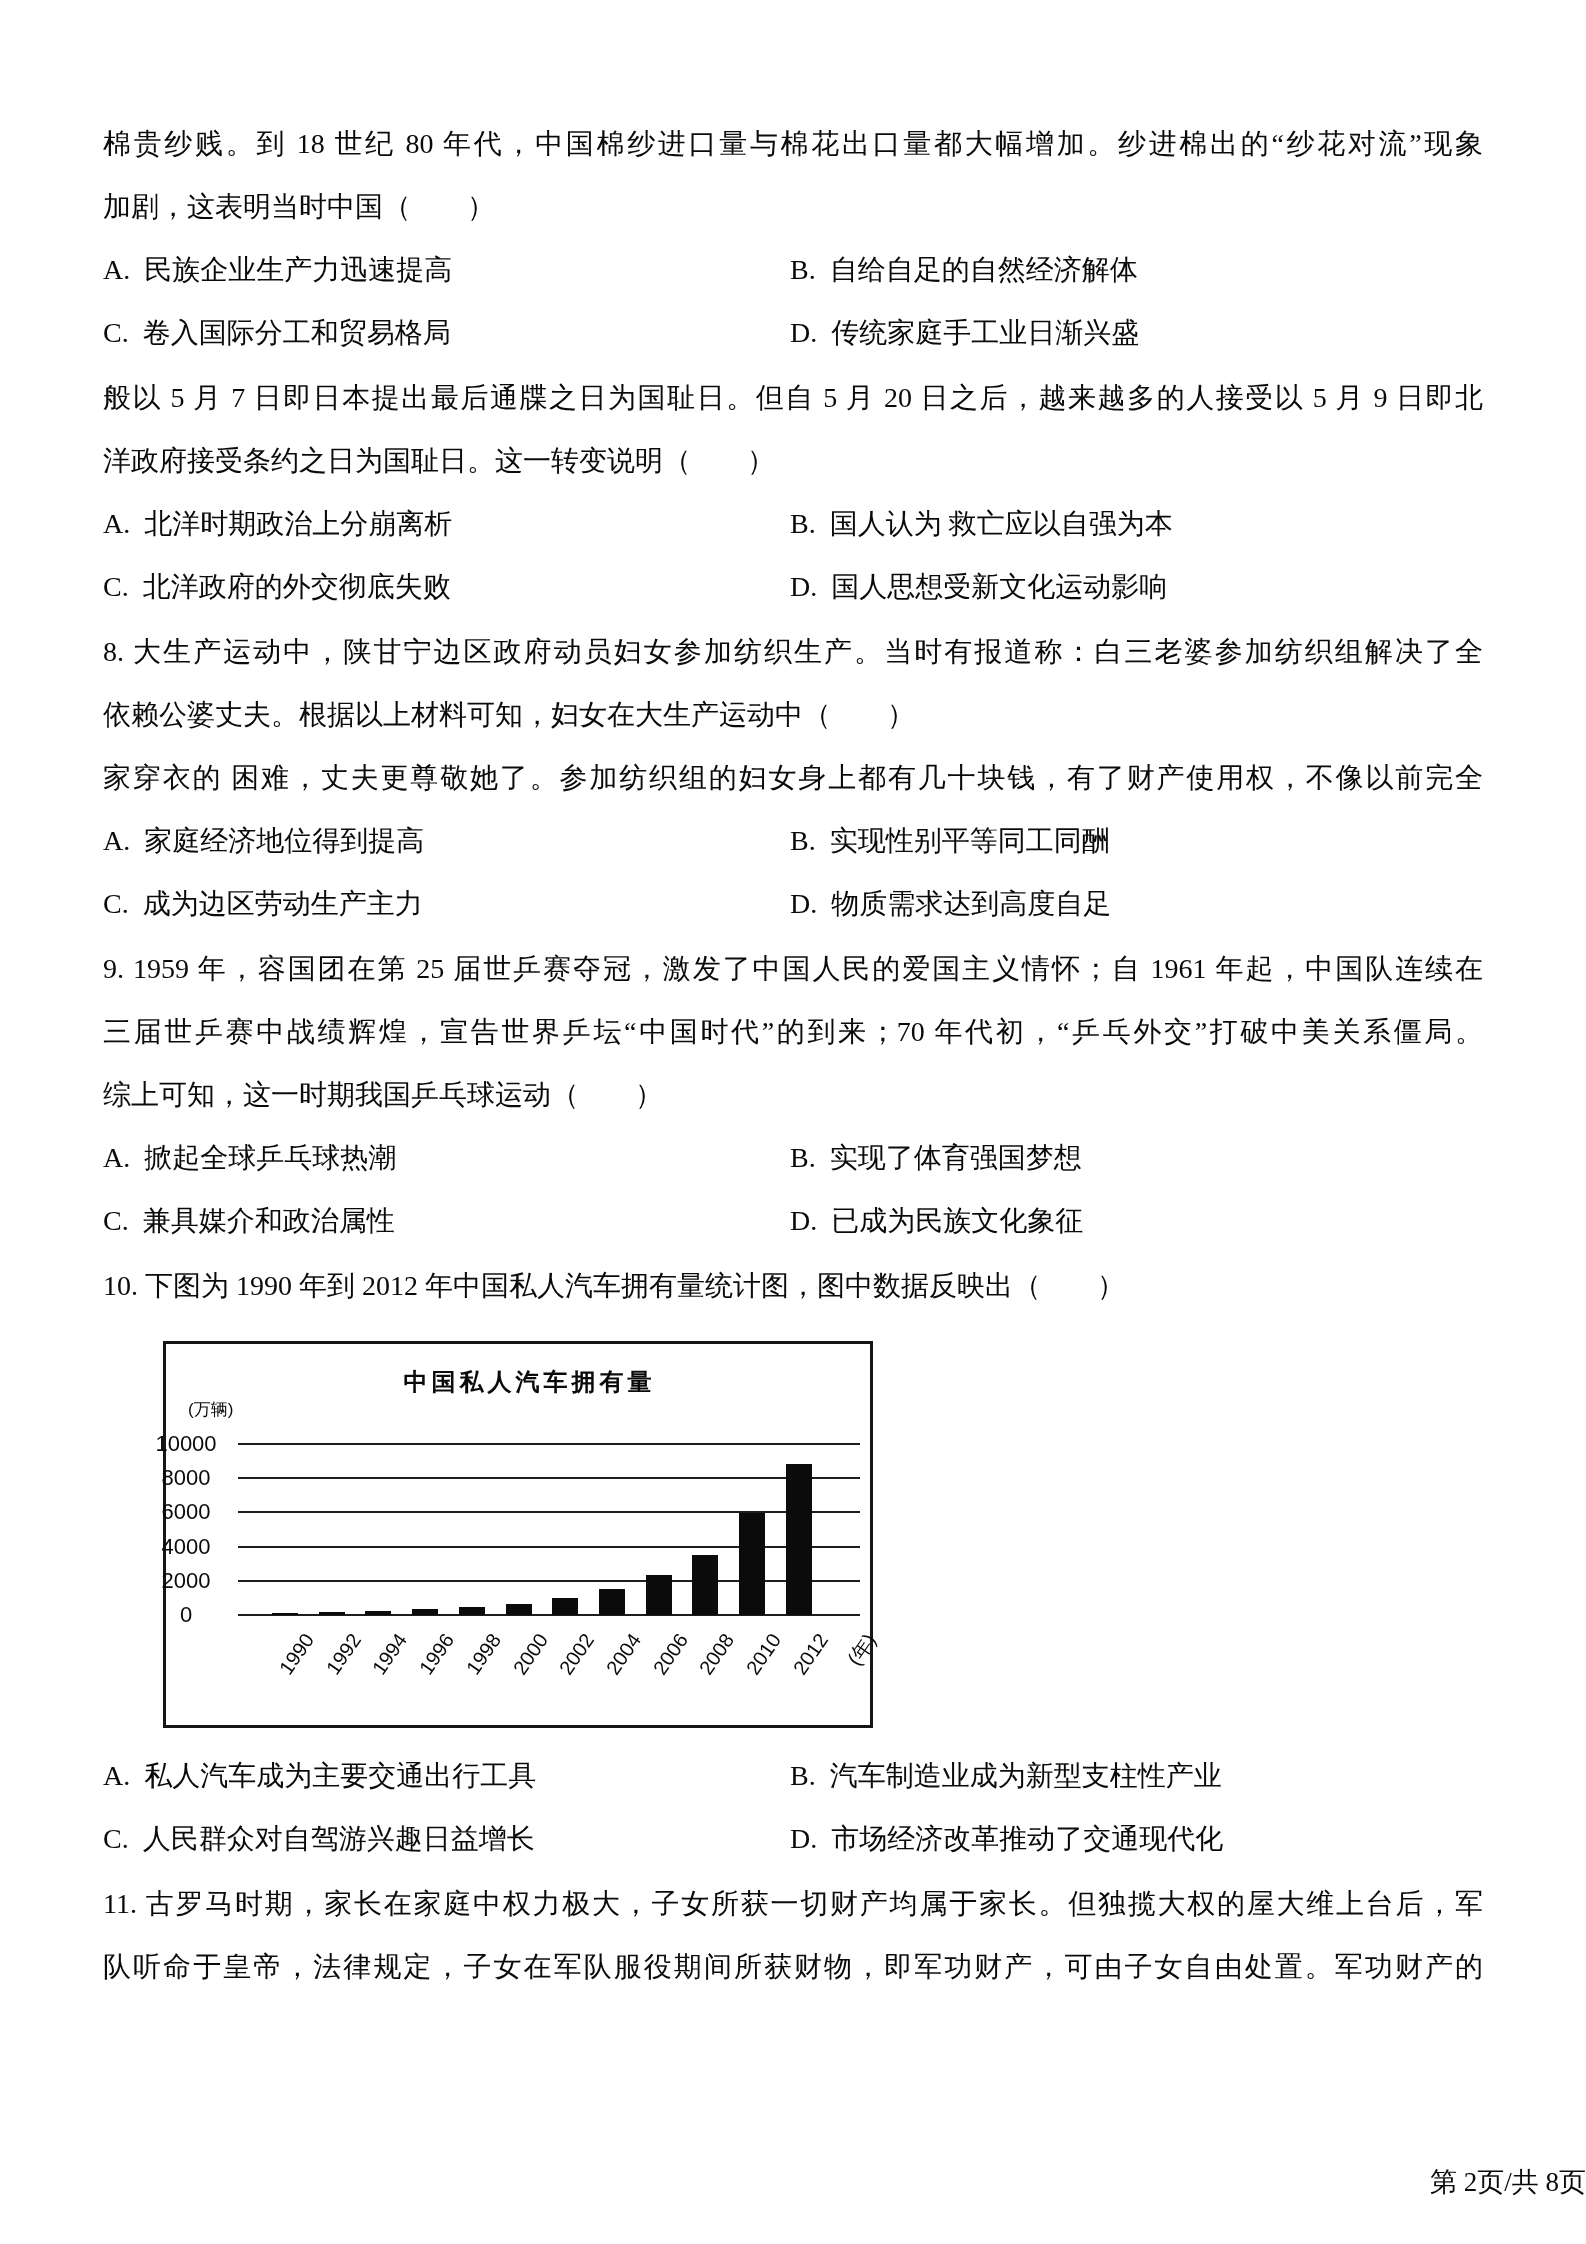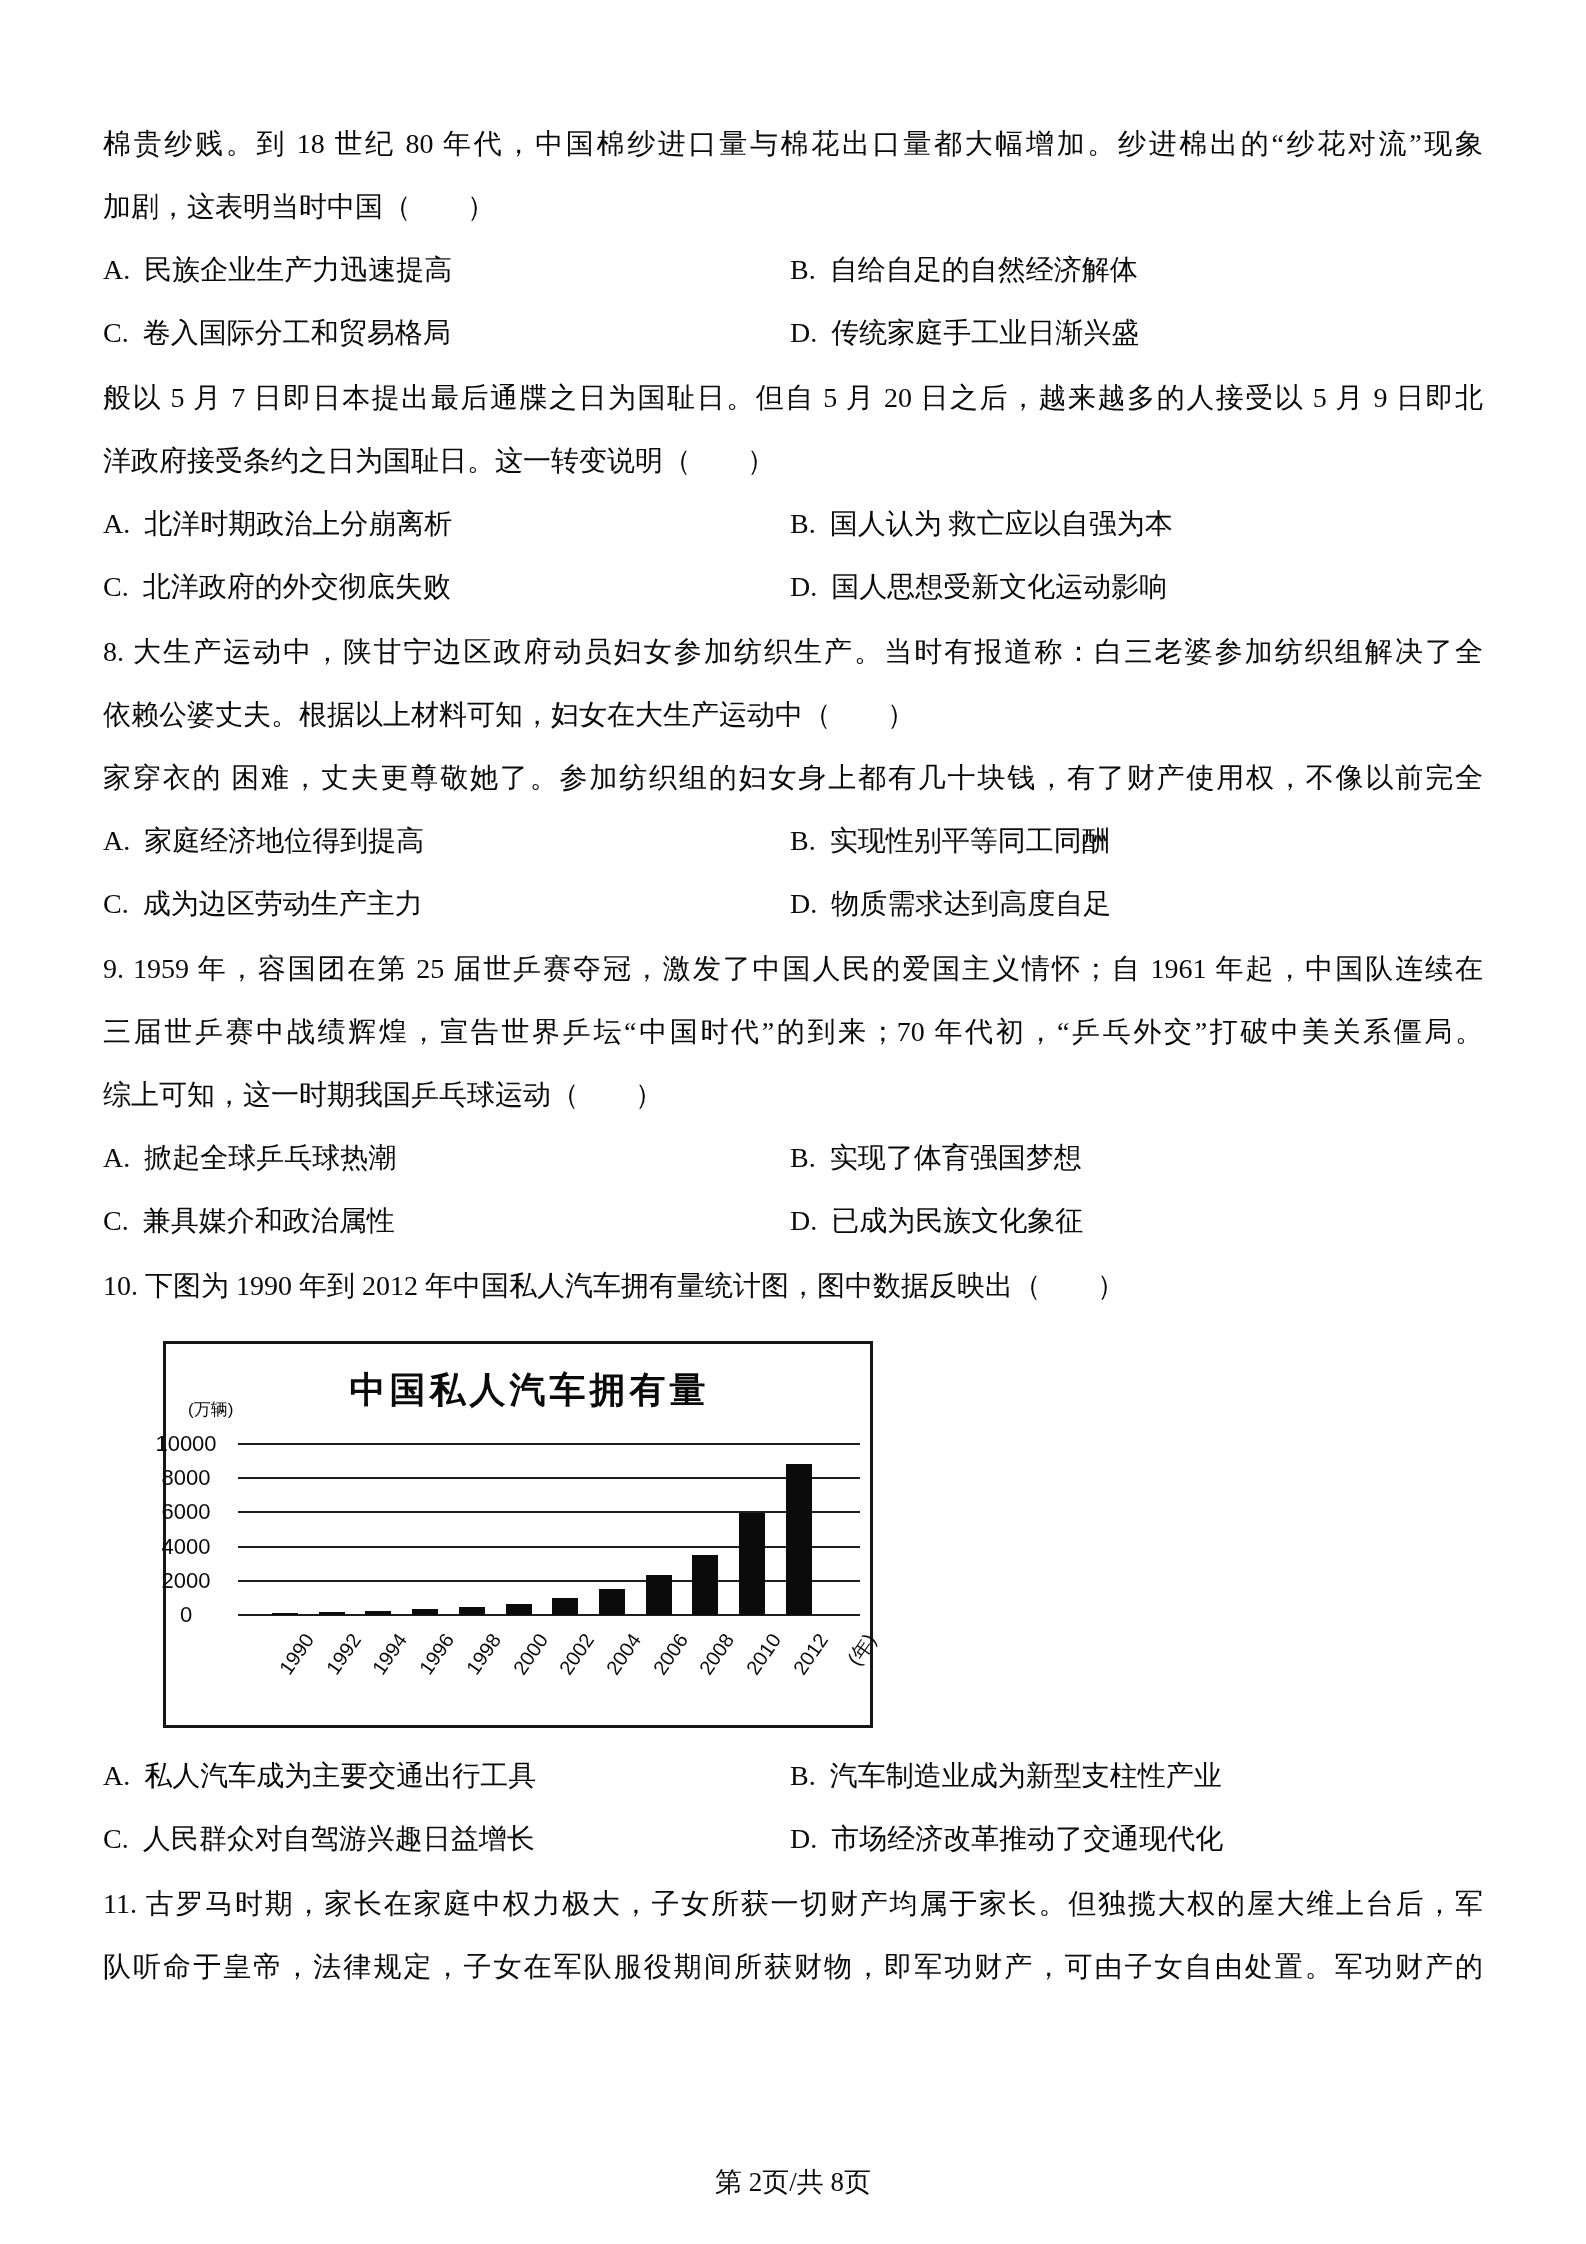--- a/index.html
+++ b/index.html
@@ -16,30 +16,30 @@
   .opts{display:grid;grid-template-columns:687px auto;}
   .opt{white-space:nowrap;}
   .olabel{margin-right:14px;}
   
   .chart-box{
     position:relative;margin:24px 0 16px 60px;width:704px;height:381px;
     border:3px solid #161616;background:#fff;
     font-family:"Liberation Sans", sans-serif;
   }
   .c-title{position:absolute;top:22px;left:0;right:0;text-align:center;
-    font-size:36px;font-weight:bold;letter-spacing:4px;padding-left:23px;}
+    font-size:24px;font-weight:bold;letter-spacing:4px;padding-left:23px;}
   .c-unit{position:absolute;left:22px;top:54px;font-size:17px;}
   .plot{position:absolute;left:72px;top:100px;width:622px;height:171px;}
   .gridline{position:absolute;left:0;width:100%;height:2px;background:#1d1d1d;}
   .bar{position:absolute;bottom:0;width:26px;background:#0b0b0b;}
   .ytick{position:absolute;right:100%;margin-right:12px;width:80px;text-align:center;
     font-size:22px;line-height:22px;}
   .xlab{position:absolute;font-size:20px;line-height:20px;white-space:nowrap;
     transform:translateX(-100%) rotate(-55deg);transform-origin:100% 0%;}
-  .footer{position:absolute;left:0;right:0;top:2155px;text-align:center;
+  .footer{position:absolute;left:0;right:0;top:2155px;text-align:right;
     font-size:27px;line-height:54px;}
 </style>
 </head>
 <body>
 
 <main class="doc">
 
   <section class="q">
     <div class="line just">棉贵纱贱。到 18 世纪 80 年代，中国棉纱进口量与棉花出口量都大幅增加。纱进棉出的“纱花对流”现象</div>
     <div class="line">加剧，这表明当时中国（　　）</div>

